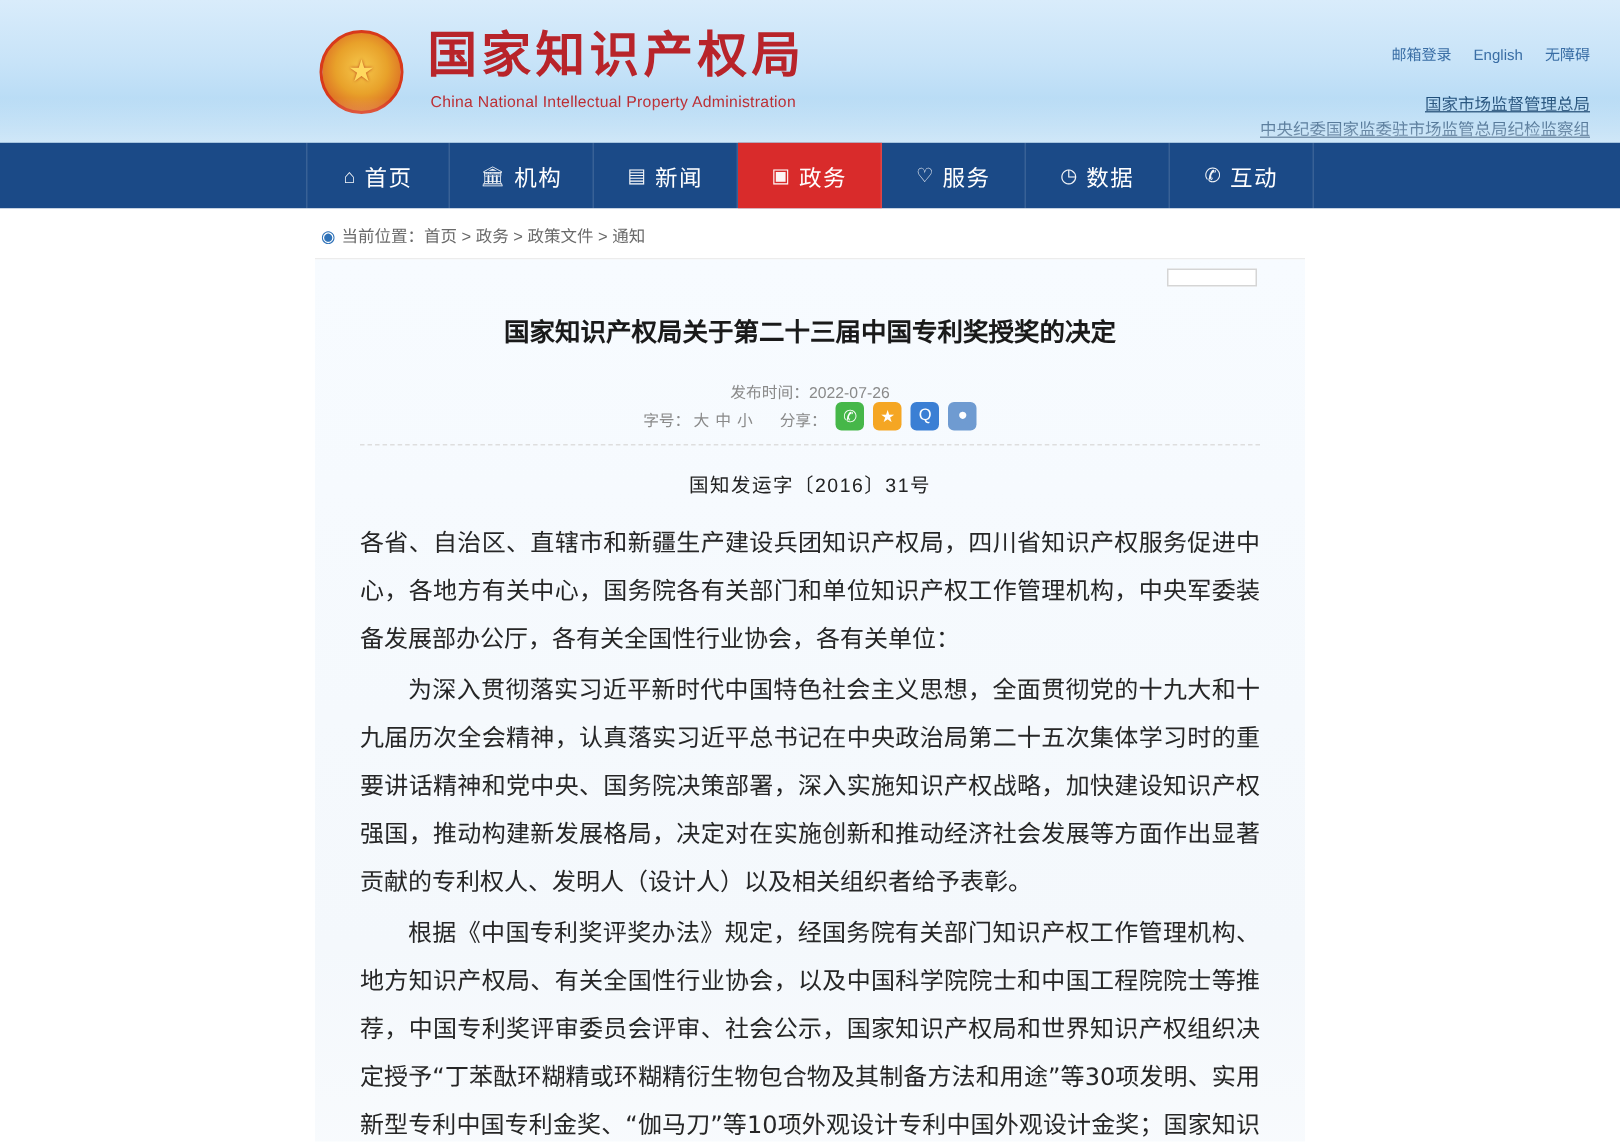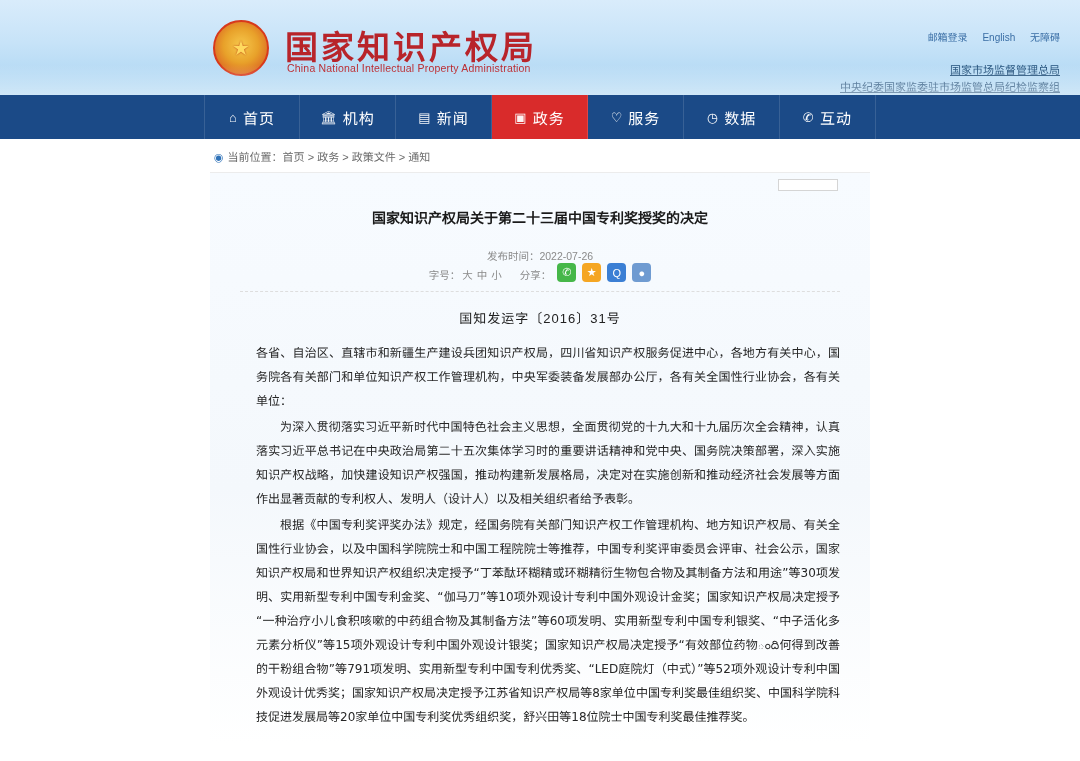--- a/index.html
+++ b/index.html
@@ -33,21 +33,21 @@
     position: absolute; left: 213px; top: 20px;
     width: 56px; height: 56px;
     border-radius: 50%;
     background: radial-gradient(circle at 50% 45%, #f6c84c 0%, #e8a12a 45%, #d4471f 100%);
     border: 2px solid #d8391b;
     display: flex; align-items: center; justify-content: center;
     color: #ffe9a8; font-size: 11px; line-height: 1;
   }
   .emblem .star { font-size: 20px; color: #ffd95e; text-shadow: 0 0 2px #b5300f; }
   .title-zh {
-    position: absolute; left: 285px; top: 21px;
+    position: absolute; left: 285px; top: 10px;
     font-size: 33px; font-weight: bold; color: #b8242a;
     letter-spacing: 3px;
     font-family: "DejaVu Sans", "Liberation Sans", sans-serif;
   }
   .title-en {
     position: absolute; left: 287px; top: 62px;
     font-size: 10.5px; color: #b8242a; letter-spacing: 0.2px;
   }
   .top-links {
     position: absolute; right: 20px; top: 30px;
@@ -98,24 +98,24 @@
     background: linear-gradient(180deg, #f7fbff 0%, #f4f8fc 55%, #ffffff 100%);
     padding: 22px 30px 14px 30px;
     position: relative;
   }
   .doc-scrollmark {
     position: absolute; right: 32px; top: 6px;
     width: 60px; height: 12px; border: 1px solid #d5d5d5; background: #fff;
   }
   .doc-title {
     text-align: center;
-    font-size: 14px; font-weight: bold; color: #1a1a1a;
+    font-size: 17px; font-weight: bold; color: #1a1a1a;
     line-height: 1.5;
     margin: 14px 0 18px 0;
-    font-family: Liberation Mono, monospace;
+    font-family: Liberation Serif, serif;
   }
   .doc-meta {
     display: flex; align-items: center; justify-content: space-between;
     font-size: 10.5px; color: #8a8a8a;
     border-bottom: 1px dashed #dedede;
     padding-bottom: 9px;
     flex-direction: column;
   }
   .meta-right { display: flex; align-items: flex-end; gap: 6px; }
   .fontsize-group { color: #8a8a8a; }
@@ -131,23 +131,23 @@
   .ic-qq { background: #3b7fd4; }
   .ic-more { background: #6f9bd1; }
 
   .doc-no {
     text-align: center;
     font-size: 13px; color: #222;
     margin: 16px 0 14px 0;
     letter-spacing: 1px;
   }
   .doc-p {
-    font-size: 12px; color: #262626; line-height: 2.0;
+    font-size: 16px; color: #262626; line-height: 2.0;
     text-align: justify;
-    margin: 0 0 2px 16px;
+    margin: 0 0 2px 0;
     font-family: "DejaVu Sans", "Liberation Sans", sans-serif;
   }
   .doc-p.indent { text-indent: 2em; }
 
   
   .attach {
     width: 1080px;
     padding: 18px 0 0 0;
   }
   .attach-label {

